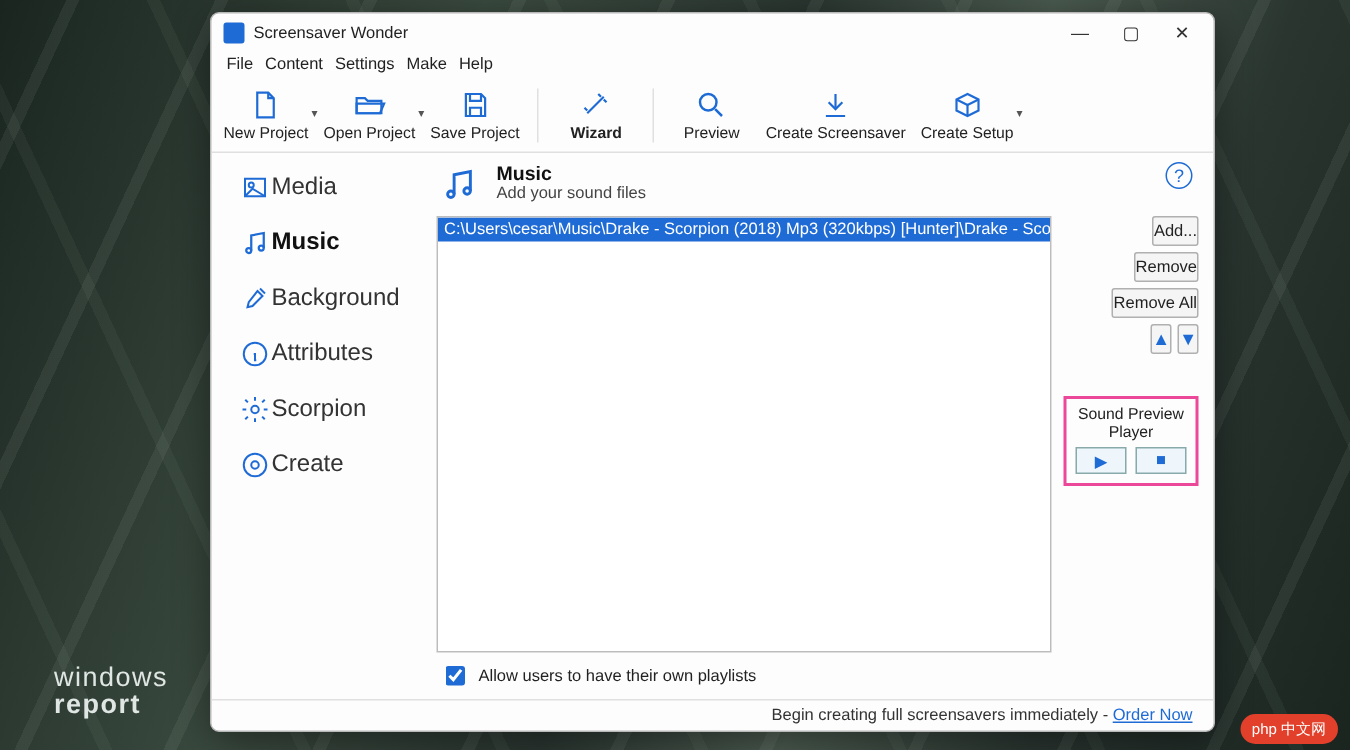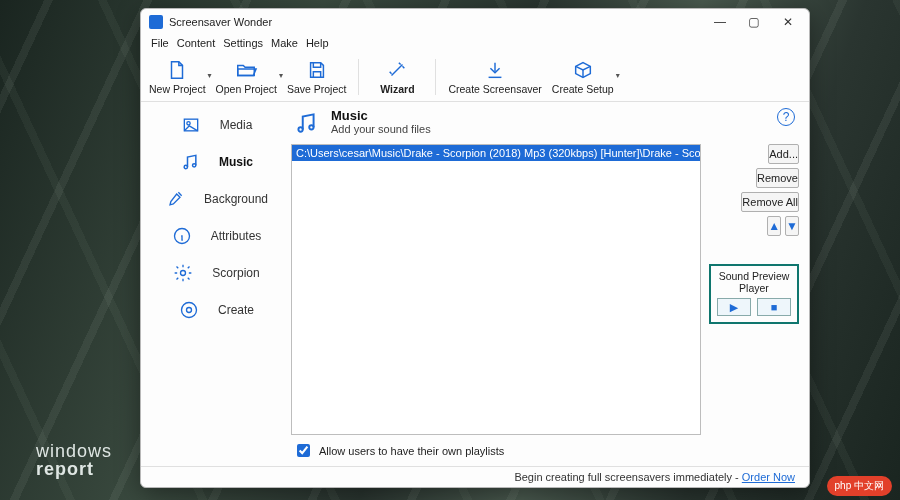--- a/index.html
+++ b/index.html
@@ -13,38 +13,38 @@
   .titlebar .spacer { flex:1; }
   .winbtn { width:34px; height:22px; text-align:center; line-height:22px; font-size:12px; color:#333; }
   .menubar { display:flex; gap:8px; padding:2px 10px 4px; font-size:11px; color:#222; }
   .toolbar { display:flex; align-items:flex-end; gap:10px; padding:4px 8px 6px; border-bottom:1px solid #e0e0e0; }
   .tbtn { display:flex; flex-direction:column; align-items:center; min-width:52px; font-size:10.5px; color:#222; position:relative; }
   .tbtn .glyph { width:28px; height:26px; display:flex; align-items:center; justify-content:center; color:#1e6bd6; font-size:20px; }
   .tbtn .dd { position:absolute; right:-6px; top:14px; font-size:8px; color:#555; }
   .divider { width:1px; height:36px; background:#e0e0e0; margin:0 2px; }
   .body { flex:1; display:flex; min-height:0; }
   .sidebar { width:150px; padding-top:4px; }
-  .sitem { display:flex; align-items:center; gap:18px; padding:7px 12px; font-size:12px; color:#333; border-radius:4px; margin:1px 6px;justify-content:center; }
+  .sitem { display:flex; align-items:center; gap:0; padding:7px 12px; font-size:16px; color:#333; border-radius:4px; margin:1px 6px; }
   .sitem.selected { font-weight:600; color:#111; }
   .sitem .sicon { width:22px; height:22px; display:flex; align-items:center; justify-content:center; color:#1e6bd6; font-size:18px; }
   .main { flex:1; display:flex; flex-direction:column; padding:6px 10px 4px 0; min-width:0; }
   .header { display:flex; align-items:flex-start; gap:10px; padding-bottom:6px; }
   .header .hicon { width:30px; height:30px; color:#1e6bd6; font-size:26px; display:flex; align-items:center; justify-content:center; }
   .header h2 { margin:0; font-size:13px; font-weight:700; color:#111; }
   .header .sub { font-size:11px; color:#444; }
   .header .help { margin-left:auto; width:18px; height:18px; border:1.5px solid #1e6bd6; border-radius:50%; color:#1e6bd6; font-size:12px; display:flex; align-items:center; justify-content:center; margin-right:4px; }
   .content { flex:1; display:flex; gap:8px; min-height:0; }
   .listbox { flex:1; border:1px solid #bdbdbd; background:#fff; overflow:hidden; font-size:11px; }
   .listitem { padding:2px 4px; white-space:nowrap; overflow:hidden; }
   .listitem.sel { background:#1e6bd6; color:#fff; }
   .rightcol { width:90px; display:flex; flex-direction:column; gap:4px; align-items:flex-end; }
   .btn { border:1px solid #b0b0b0; background:#f5f5f5; font-size:11px; padding:3px 0; text-align:center; border-radius:2px; color:#222; }
   .arrowrow { display:flex; gap:4px; }
   .arrowrow .btn { flex:1; font-size:12px; line-height:12px; }
-  .previewbox { border:2px solid #0f766e; padding:4px 4px 6px; margin-top:24px; }
+  .previewbox { border:2px solid #ec4899; padding:4px 4px 6px; margin-top:24px; }
   .previewbox .lbl { font-size:10.5px; text-align:center; color:#222; margin-bottom:4px; }
   .previewbox .row { display:flex; gap:6px; justify-content:center; }
   .pbtn { width:34px; height:18px; border:1px solid #8aa; background:#eef6fb; display:flex; align-items:center; justify-content:center; color:#1e6bd6; font-size:11px; }
   .footer1 { display:flex; align-items:center; gap:6px; font-size:11px; color:#222; padding:6px 2px 2px; }
   .footer1 input { accent-color:#1e6bd6; }
   .statusbar { border-top:1px solid #e0e0e0; text-align:right; font-size:11px; color:#333; padding:4px 14px; }
   .statusbar a { color:#1e6bd6; text-decoration:underline; }
   .wmark { position:absolute; left:36px; bottom:22px; color:#dfe6e3; font-size:18px; line-height:18px; letter-spacing:1px; }
   .wmark .b { font-weight:700; }
   .badge { position:absolute; right:8px; bottom:4px; background:#e2402a; color:#fff; font-size:10px; padding:3px 8px; border-radius:10px; }
@@ -108,20 +108,29 @@
     <div class="tbtn">
       <span class="glyph">
           <svg width="22" height="22" viewBox="0 0 24 24" fill="none" stroke="currentColor" stroke-width="1.6">
             <path d="M6 18L18 6"></path>
             <path d="M14 4l2 2M18 8l2 2M4 14l2 2"></path>
           </svg>
         </span>
       <span style="font-weight:600">Wizard</span>
     </div>
     <span class="divider"></span>
+    <div class="tbtn">
+      <span class="glyph">
+          <svg width="22" height="22" viewBox="0 0 24 24" fill="none" stroke="currentColor" stroke-width="1.8">
+            <circle cx="10" cy="10" r="6"></circle>
+            <path d="M15 15l5 5"></path>
+          </svg>
+        </span>
+      <span>Preview</span>
+    </div>
     <div class="tbtn">
       <span class="glyph">
           <svg width="22" height="22" viewBox="0 0 24 24" fill="none" stroke="currentColor" stroke-width="1.6">
             <path d="M12 4v10"></path>
             <path d="M7 10l5 5 5-5"></path>
             <path d="M5 20h14"></path>
           </svg>
         </span>
       <span>Create Screensaver</span>
     </div>

